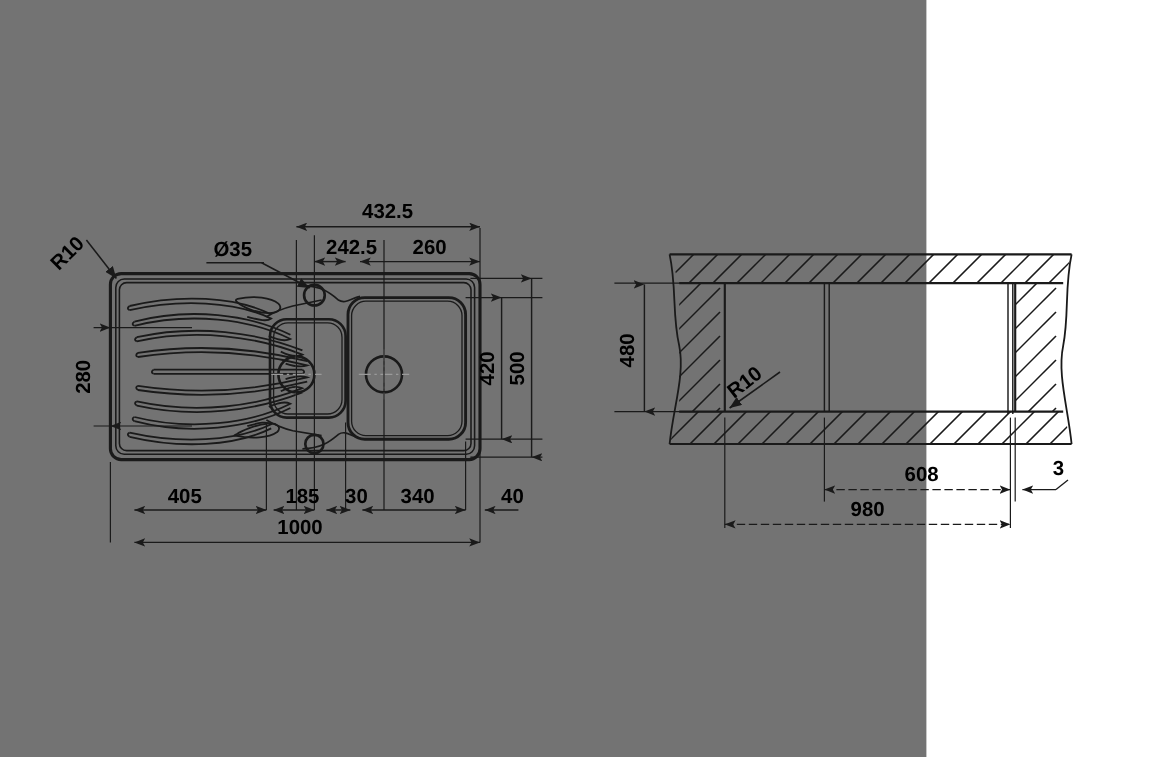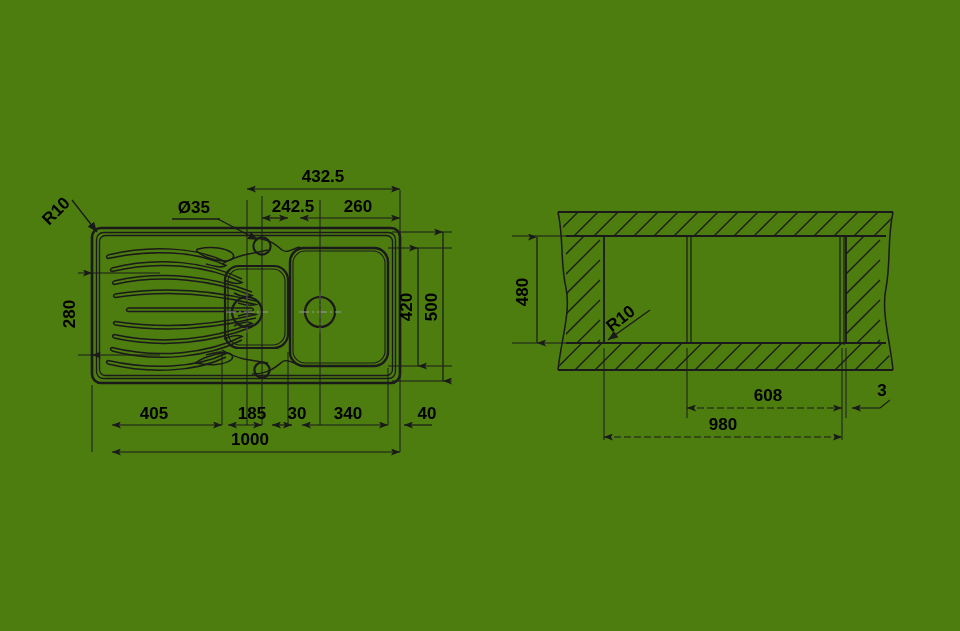--- a/index.html
+++ b/index.html
@@ -2,21 +2,21 @@
 <html><head>
 <meta charset="utf-8">
 <title>Kitchen Sink Technical Drawing</title>
 <style>
   html,body{margin:0;padding:0;background:#ffffff;}
   body{
     width:960px;height:631px;overflow:hidden;
     font-family:"Liberation Sans", sans-serif;
     color:#000;
   }
-  #sheet{position:relative;width:960px;height:631px;background:#4d7c0f;}
+  #sheet{position:relative;width:772px;height:631px;background:#737373;}
   #sheet svg{display:block;position:absolute;left:0;top:0;}
   .dimtxt{
     font-family:"Liberation Sans", sans-serif;
     font-weight:700;
     font-size:17px;
     fill:#000;
   }
   text{user-select:none;}
 </style>
 </head>

